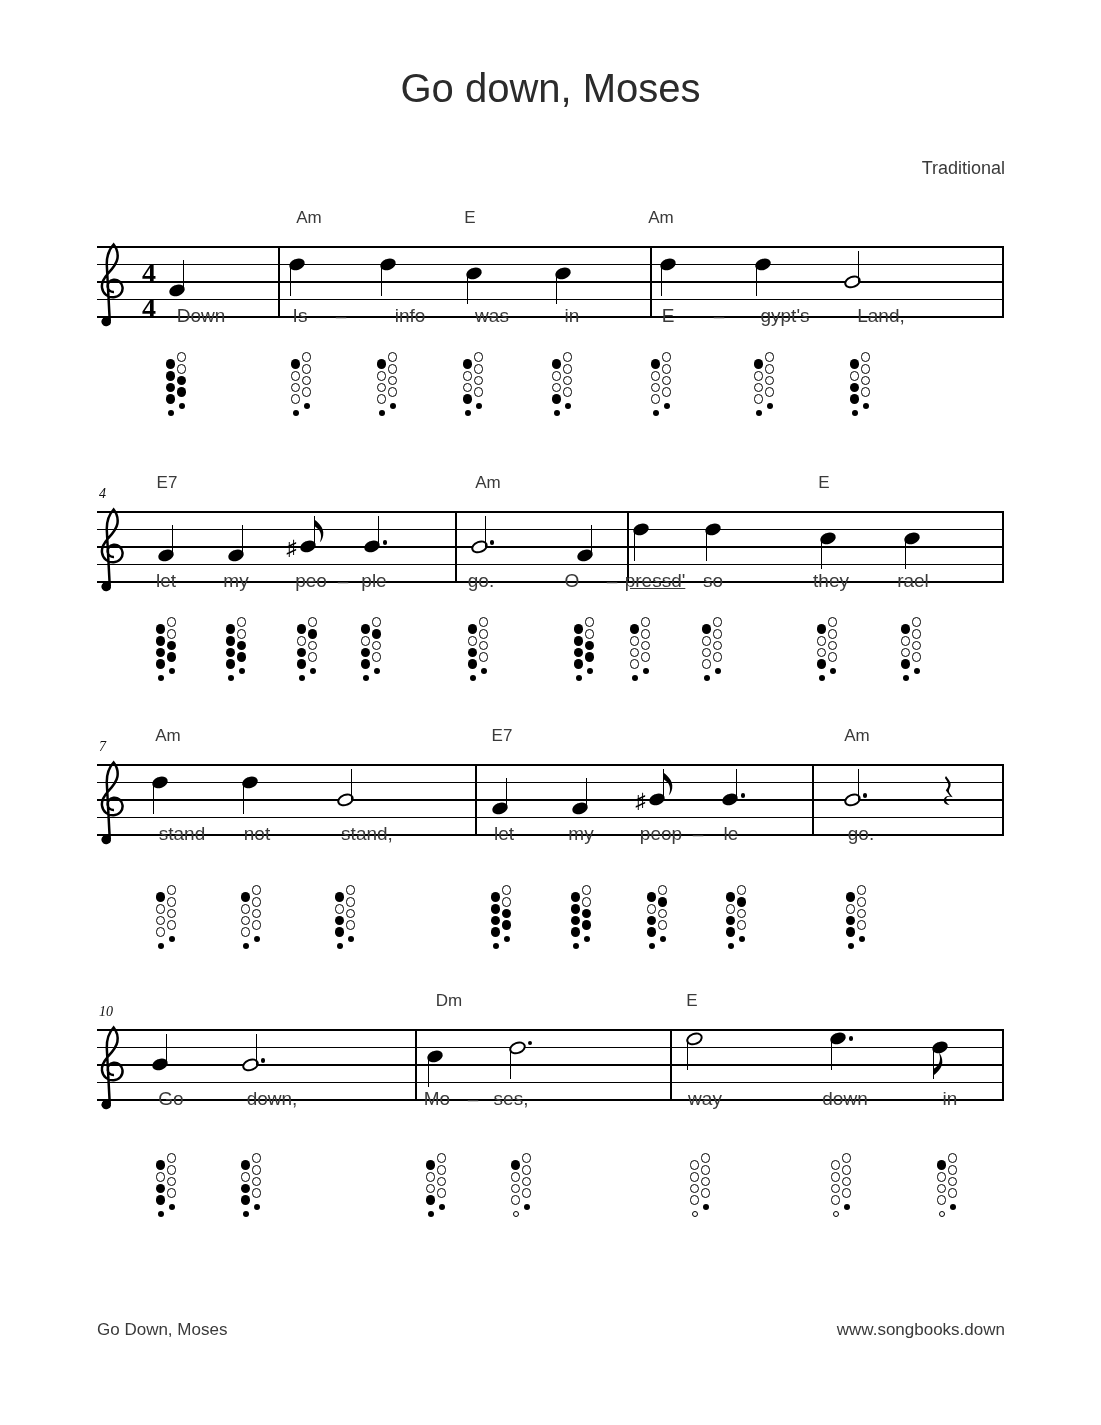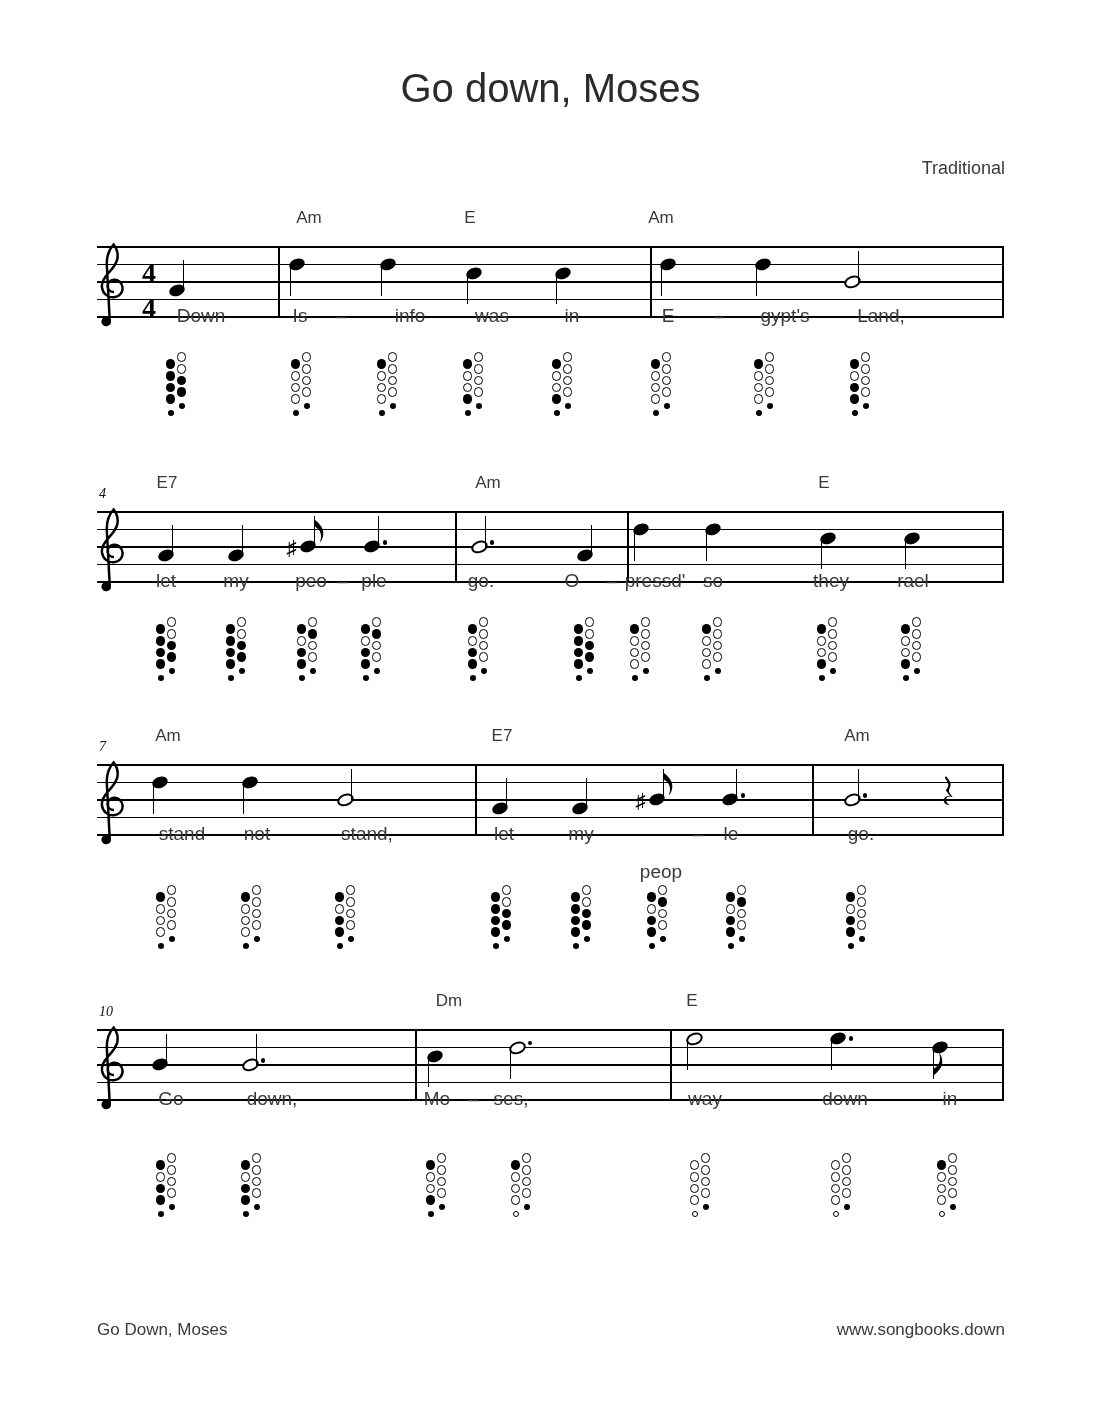--- a/index.html
+++ b/index.html
@@ -219,21 +219,21 @@
       <div class="abs head filled" style="left: 904.1px; top: 532.65px; transform: rotate(-21deg);"></div>
       <div class="abs stem" style="left: 904.6px; top: 538.25px; height: 31px;"></div>
       <div class="abs lyric" style="left: 166px; top: 570px;">let</div>
       <div class="abs lyric" style="left: 236px; top: 570px;">my</div>
       <div class="abs lyric" style="left: 311px; top: 570px;">peo</div>
       <div class="abs lyric" style="left: 343px; top: 570px;">–</div>
       <div class="abs lyric" style="left: 374px; top: 570px;">ple</div>
       <div class="abs lyric" style="left: 481px; top: 570px;">go.</div>
       <div class="abs lyric" style="left: 572px; top: 570px;">O</div>
       <div class="abs lyric" style="left: 612px; top: 570px;">–</div>
-      <div class="abs lyric" style="left: 655px; top: 570px;">pressd'</div>
+      <div class="abs lyric" style="left: 655px; top: 570px; text-decoration: underline;">pressd'</div>
       <div class="abs lyric" style="left: 713px; top: 570px;">so</div>
       <div class="abs lyric" style="left: 831px; top: 570px;">they</div>
       <div class="abs lyric" style="left: 913px; top: 570px;">rael</div>
       <div class="abs " style="left: 155px; top: 617px; width: 22px; height: 68px;">
         <div class="abs hole big O" style="left: 11.6px; top: 0.0999999px;"></div>
         <div class="abs hole big O" style="left: 11.6px; top: 11.8px;"></div>
         <div class="abs hole big F" style="left: 11.6px; top: 23.5px;"></div>
         <div class="abs hole big F" style="left: 11.6px; top: 35.2px;"></div>
         <div class="abs hole big F" style="left: 0.6px; top: 7.1px;"></div>
         <div class="abs hole big F" style="left: 0.6px; top: 18.8px;"></div>
@@ -389,21 +389,21 @@
       <div class="abs stem" style="left: 857.6px; top: 769px; height: 31px;"></div>
       <div class="abs dot" style="left: 862.5px; top: 793px;"></div>
       <div class="abs " style="left: 943px; top: 775.5px; width: 13px; height: 33px;"><svg width="100%" height="100%" viewBox="0 0 13 33" xmlns="http://www.w3.org/2000/svg">
           <path d="M3 0 C5.8 3.8 8.6 6.6 7.4 10.2 C6.6 12.7 4.8 14.5 7.1 17.7 L9.7 21.2 C5.9 19.7 3.1 20.9 3 23.8 C2.9 25.8 4.3 27.6 6.5 28.9 C3 29.1 0.4 26.8 0.8 23.8 C1.2 21.2 4 19.4 6.9 20.1 L2.8 14.3 C4.4 12.2 5.8 10.3 5.2 8 C4.7 6.2 3.7 4.4 1.9 1.9 Z" fill="#000"></path>
         </svg></div>
       <div class="abs lyric" style="left: 182px; top: 823px;">stand</div>
       <div class="abs lyric" style="left: 257px; top: 823px;">not</div>
       <div class="abs lyric" style="left: 367px; top: 823px;">stand,</div>
       <div class="abs lyric" style="left: 504px; top: 823px;">let</div>
       <div class="abs lyric" style="left: 581px; top: 823px;">my</div>
-      <div class="abs lyric" style="left: 661px; top: 861px;">peop</div>
+      <div class="abs lyric" style="left: 661px; top: 823px;">peop</div>
       <div class="abs lyric" style="left: 698px; top: 823px;">–</div>
       <div class="abs lyric" style="left: 731px; top: 823px;">le</div>
       <div class="abs lyric" style="left: 861px; top: 823px;">go.</div>
       <div class="abs " style="left: 155px; top: 885px; width: 22px; height: 68px;">
         <div class="abs hole big O" style="left: 11.6px; top: 0.0999999px;"></div>
         <div class="abs hole big O" style="left: 11.6px; top: 11.8px;"></div>
         <div class="abs hole big O" style="left: 11.6px; top: 23.5px;"></div>
         <div class="abs hole big O" style="left: 11.6px; top: 35.2px;"></div>
         <div class="abs hole big F" style="left: 0.6px; top: 7.1px;"></div>
         <div class="abs hole big O" style="left: 0.6px; top: 18.8px;"></div>

